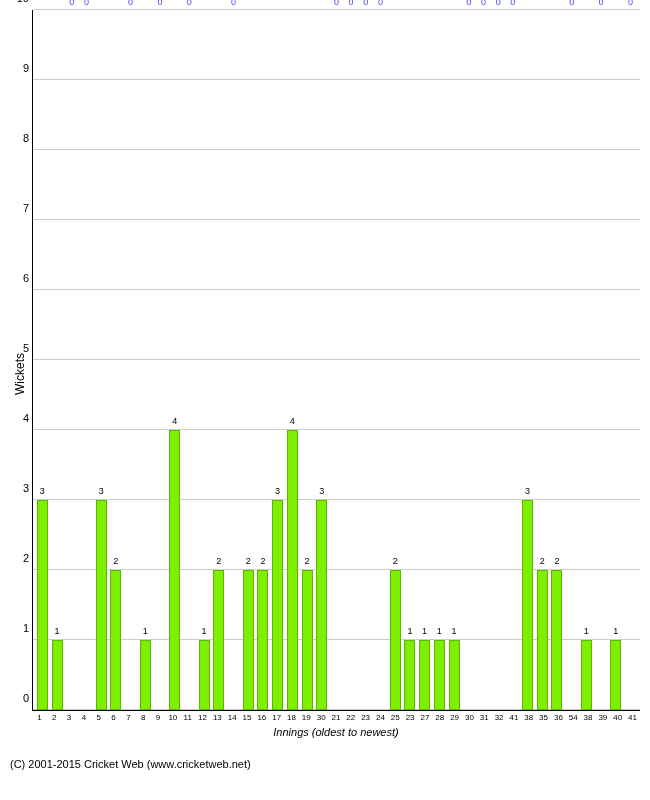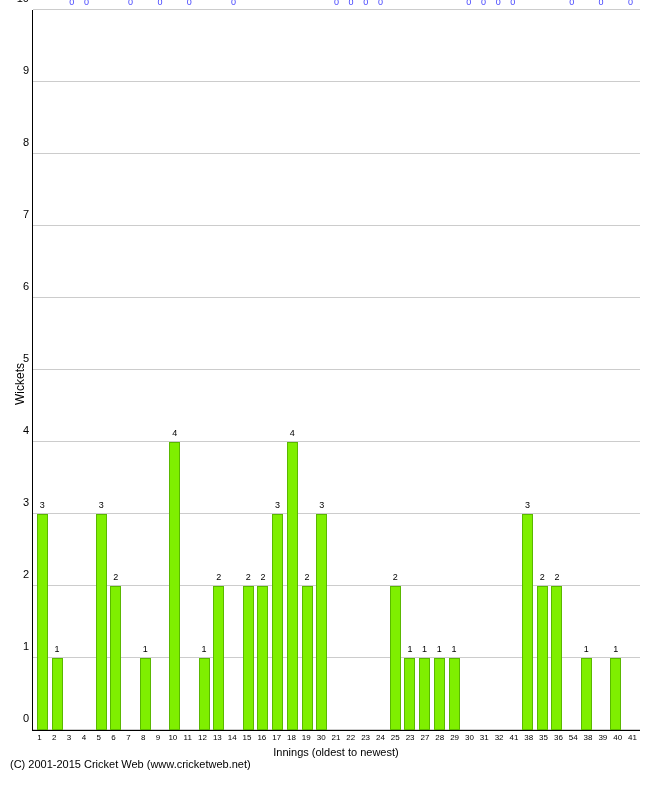--- a/index.html
+++ b/index.html
@@ -113,26 +113,27 @@
     .x-tick {
       flex: 1;
       text-align: center;
       font-size: 8px;
       color: #000;
     }
     .x-axis-label {
       text-align: center;
       font-size: 11px;
       margin-top: 4px;
+      font-style: italic;
     }
     .copyright {
       font-size: 11px;
       color: #000;
       align-self: flex-start;
-      margin-top: 0;
+      margin-top: 20px;
     }
   </style>
 </head>
 <body>
 
 <div class="chart-container">
   <div class="chart-area">
     <div class="y-axis-label">Wickets</div>
     <div class="chart-inner">
       <div class="plot-area" id="plotArea">

